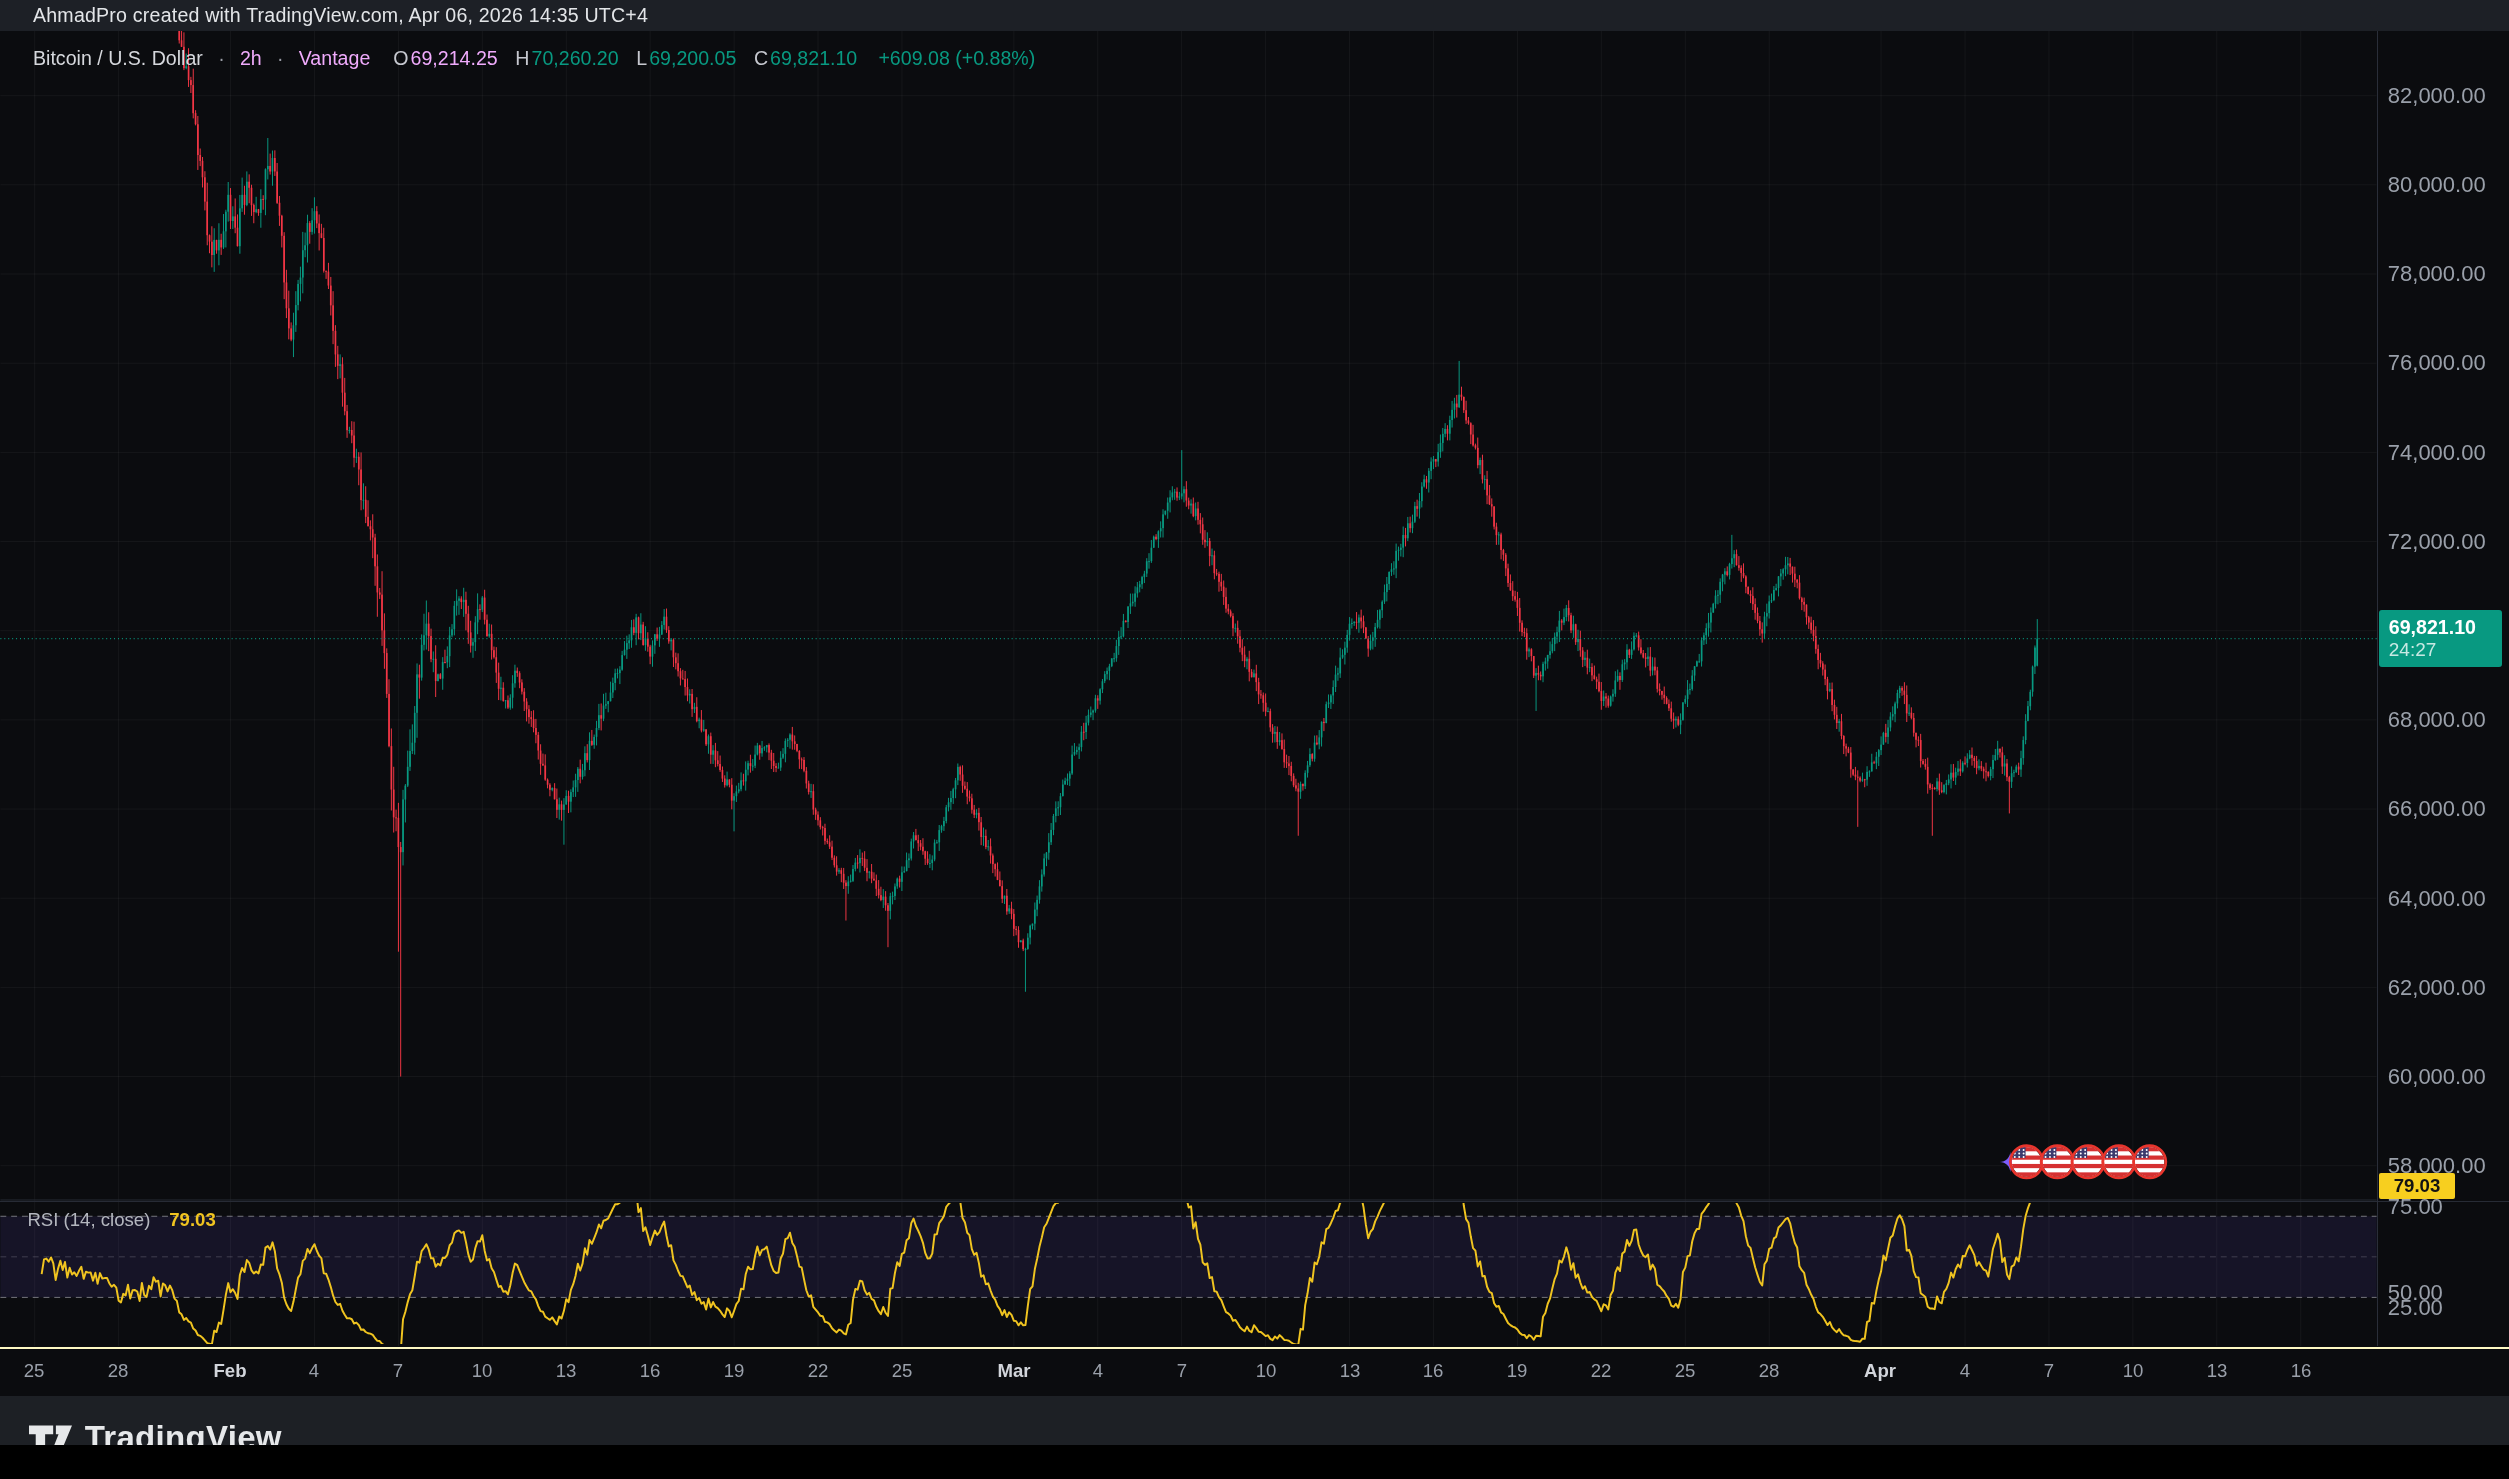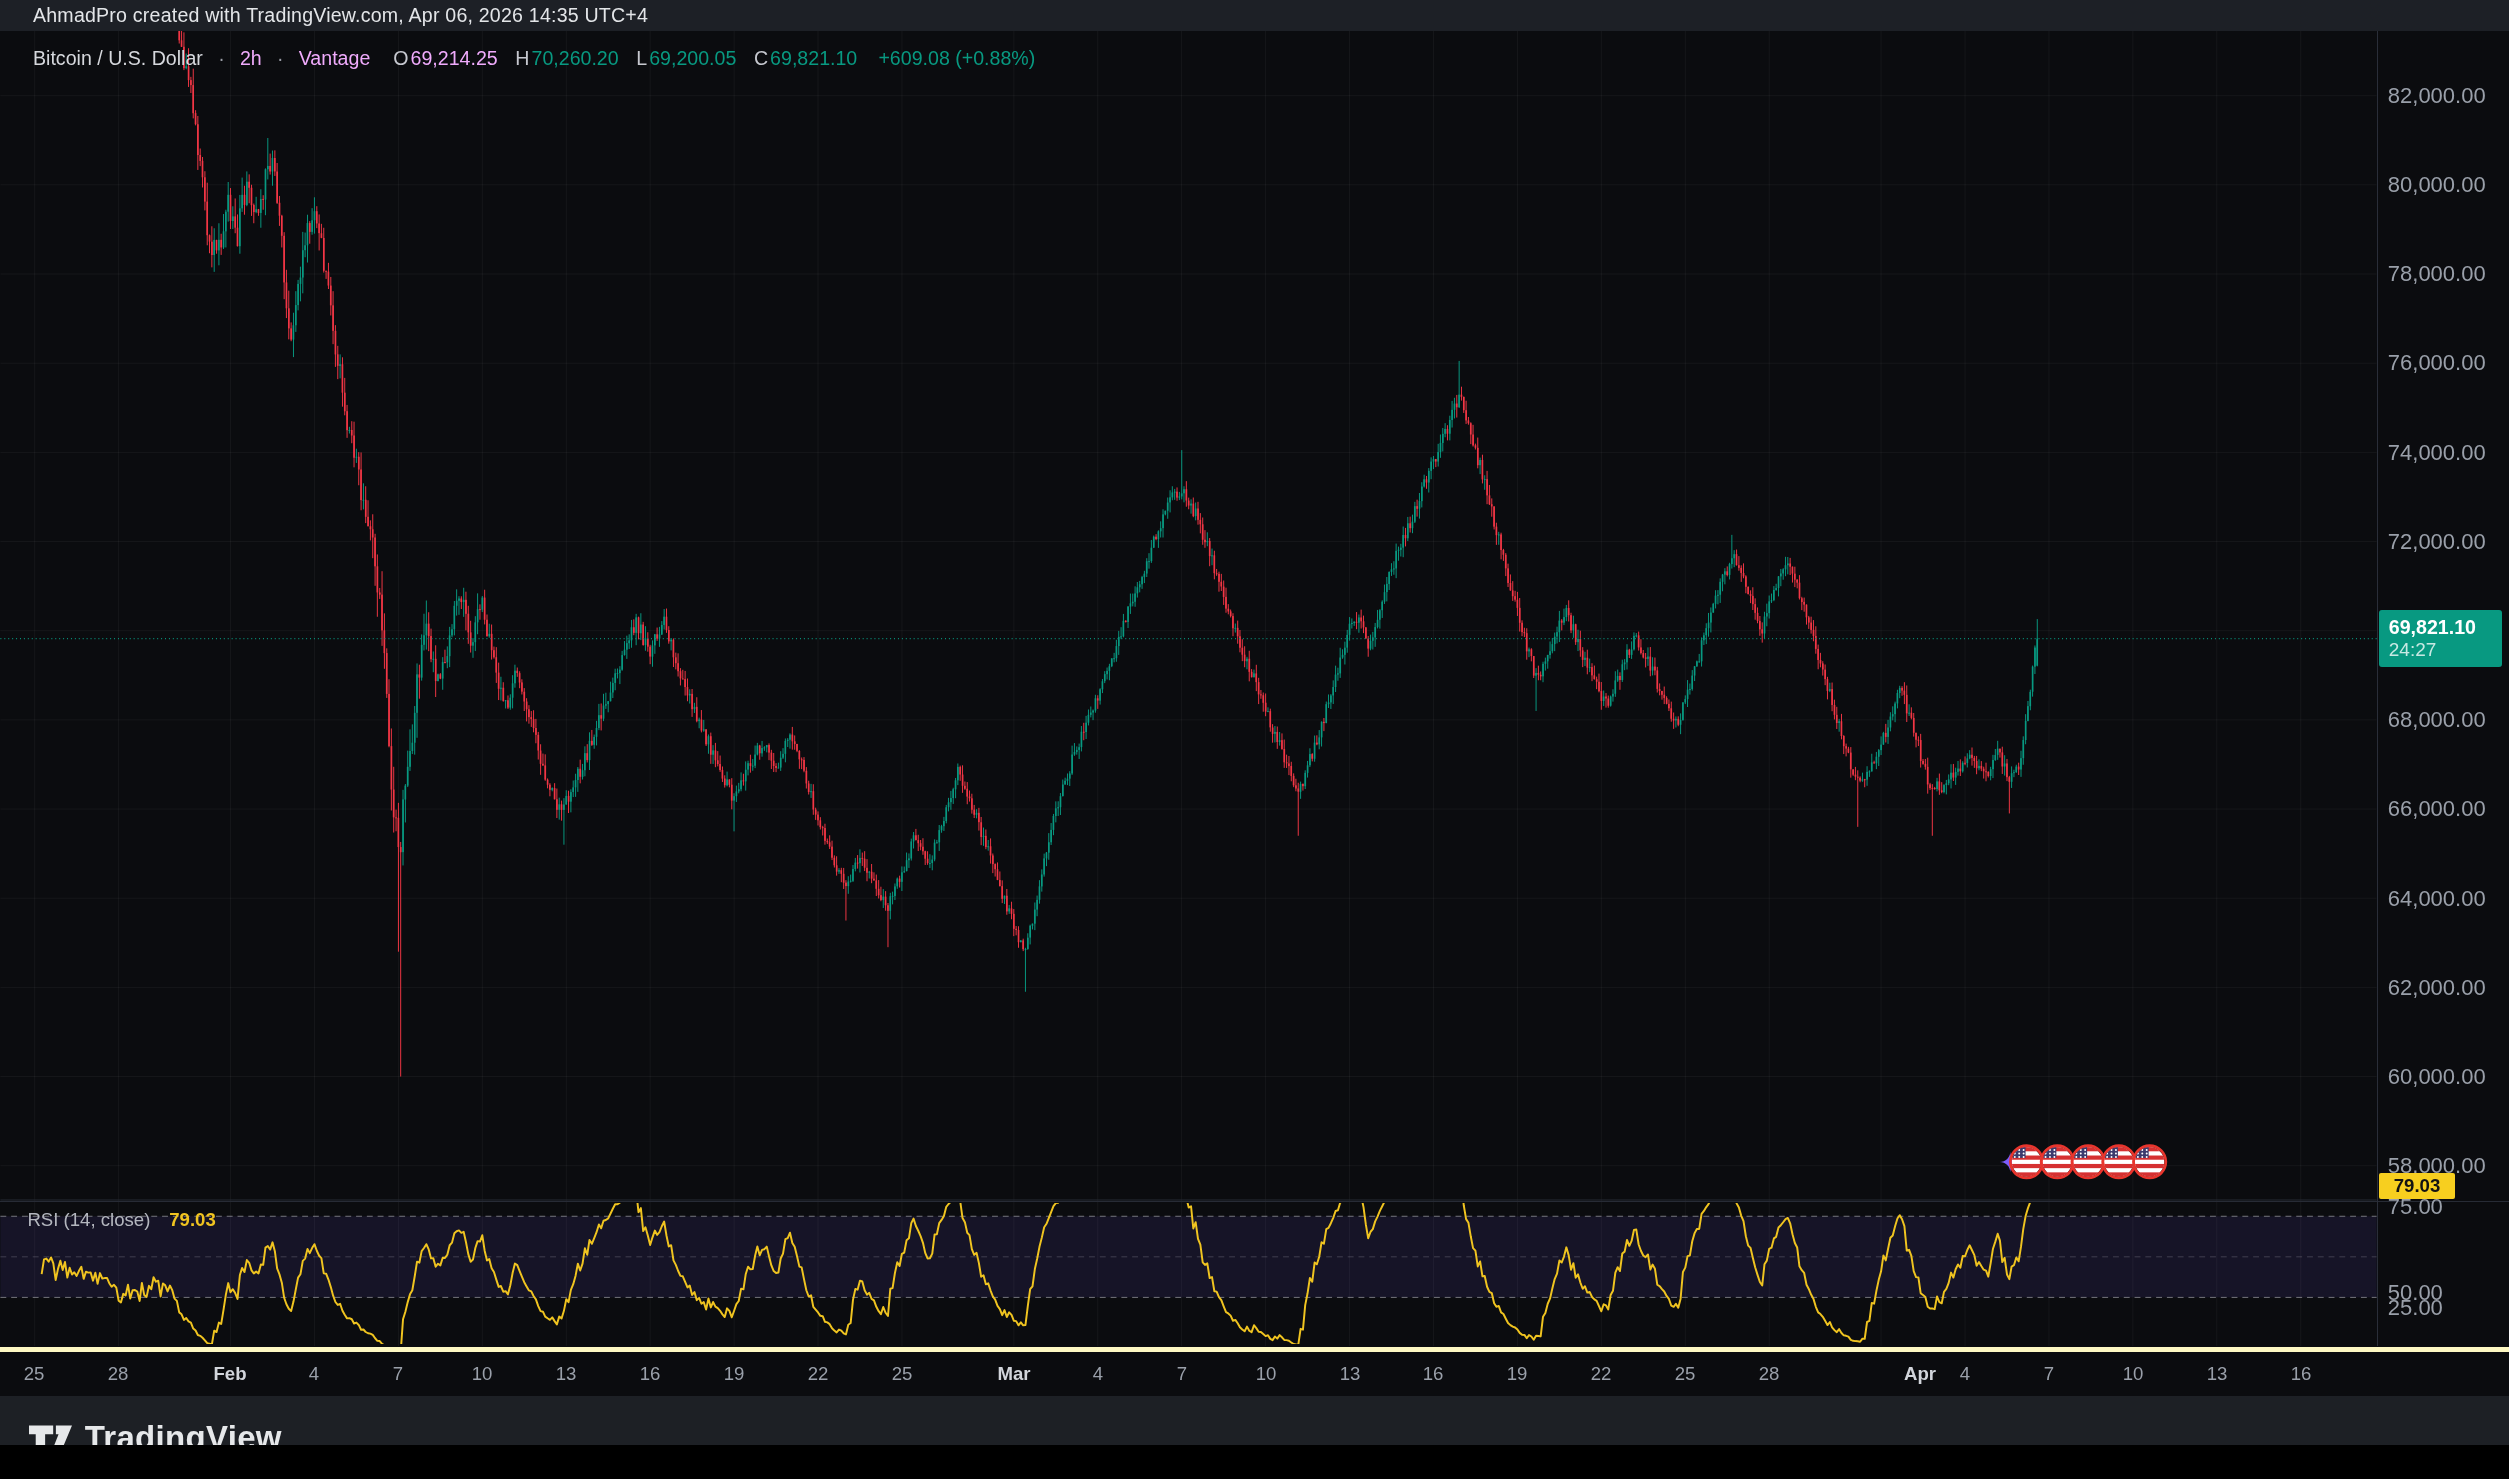--- a/index.html
+++ b/index.html
@@ -20,21 +20,21 @@
   .rsi-legend .rsival{margin-left:13.7px;font-weight:bold;}
   .pane-sep{position:absolute;left:0;width:2509px;height:1px;background:#272b35;z-index:5;}
   .price-axis{position:absolute;left:2377px;top:31px;width:132px;height:1315px;border-left:1px solid #2a2e39;z-index:10;}
   .ptick{position:absolute;left:9.8px;height:21.6px;line-height:21.6px;font-size:22px;color:#9aa0aa;white-space:nowrap;}
   .price-tag{position:absolute;left:1px;width:123px;height:57px;border-radius:2.9px;z-index:12;
        display:flex;flex-direction:column;justify-content:center;padding-left:9.8px;box-sizing:border-box;}
   .price-tag .p{color:#fff;font-size:19.6px;font-weight:bold;line-height:23.5px;}
   .price-tag .cd{color:rgba(255,255,255,.78);font-size:19px;line-height:21.6px;}
   .rsi-tag{position:absolute;left:1px;width:76px;height:25.5px;border-radius:2px;z-index:12;
        display:flex;align-items:center;justify-content:center;font-size:18.6px;font-weight:bold;color:#131313;}
-  .time-axis{position:absolute;left:0;top:1347px;width:2509px;height:49px;border-top:5px solid #fef9c3;background:#0b0c0f;z-index:8;}
+  .time-axis{position:absolute;left:0;top:1347px;width:2509px;height:49px;border-top:2px solid #fef9c3;background:#0b0c0f;z-index:8;}
   .ttick{position:absolute;top:10.8px;transform:translateX(-50%);font-size:18.6px;color:#9aa0aa;}
   .ttick.bold{color:#d2d5db;font-weight:bold;}
   .bottom-bar{position:absolute;left:0;top:1396px;width:2509px;height:83px;background:#1d2025;z-index:30;
        display:flex;align-items:center;}
   .tv-logo{display:flex;align-items:center;margin-left:29px;}
   .tv-logo svg{display:block;}
   .tv-logo .txt{margin-left:12.7px;color:#e6e8ea;font-size:33px;font-weight:bold;letter-spacing:0.3px;}
 </style>
 </head>
 <body>
@@ -1881,21 +1881,21 @@
       <span class="ttick bold" style="left: 1014px;">Mar</span>
       <span class="ttick" style="left: 1098px;">4</span>
       <span class="ttick" style="left: 1182px;">7</span>
       <span class="ttick" style="left: 1266px;">10</span>
       <span class="ttick" style="left: 1350px;">13</span>
       <span class="ttick" style="left: 1433px;">16</span>
       <span class="ttick" style="left: 1517px;">19</span>
       <span class="ttick" style="left: 1601px;">22</span>
       <span class="ttick" style="left: 1685px;">25</span>
       <span class="ttick" style="left: 1769px;">28</span>
-      <span class="ttick bold" style="left: 1920px;">Apr</span>
+      <span class="ttick bold" style="left: 1880px;">Apr</span>
       <span class="ttick" style="left: 1965px;">4</span>
       <span class="ttick" style="left: 2049px;">7</span>
       <span class="ttick" style="left: 2133px;">10</span>
       <span class="ttick" style="left: 2217px;">13</span>
       <span class="ttick" style="left: 2301px;">16</span>
     </div>
 
   <div class="bottom-bar">
     <div class="tv-logo">
       <svg width="43" height="39" viewBox="0 0 64 40">

